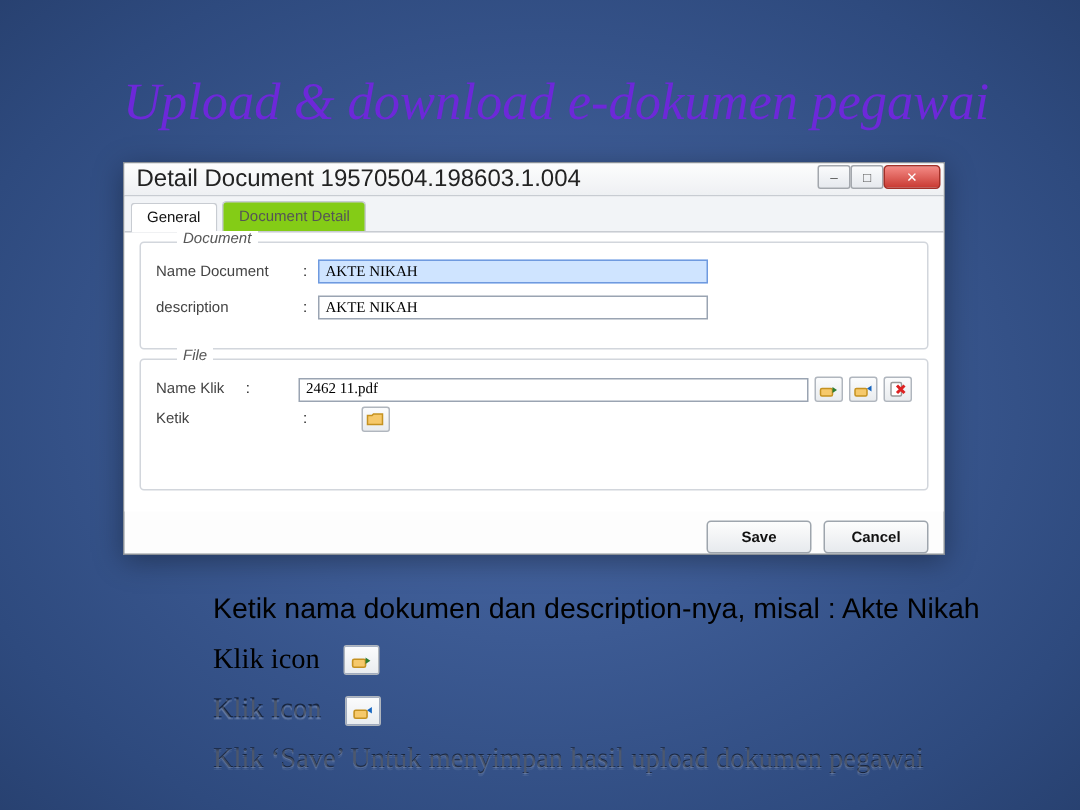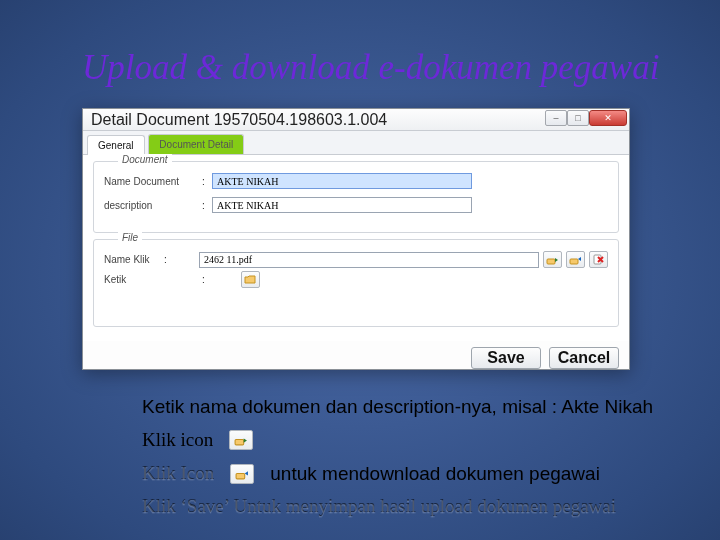--- a/index.html
+++ b/index.html
@@ -79,21 +79,21 @@
     cursor: pointer;
   }
   .icon-btn svg { display:block; }
   .btn-row {
     display:flex; justify-content:flex-end; gap:8px; padding: 6px 10px 0 10px;
   }
   .push-btn {
     min-width: 70px; height: 22px;
     border: 1px solid #9ea5ad; border-radius: 3px;
     background: linear-gradient(#fdfdfd,#e7eaee);
-    font-size: 16px; color:#111; font-weight: bold;
+    font-size: 10px; color:#111; font-weight: bold;
     display:flex; align-items:center; justify-content:center;
     cursor:pointer;
   }
   .notes { position:absolute; left:142px; top:392px; color:#000; font-size:19px; line-height:1.55; }
   .notes .line { display:flex; align-items:center; gap:16px; margin-top:4px;}
   .notes .serif { font-family: "Times New Roman", serif; }
   .notes .embossed { color: rgba(205,215,232,.22); text-shadow: 0 1px 0 rgba(255,255,255,.08), 0 -1px 0 rgba(0,0,0,.55); }
   .mini-icon {
     width: 24px; height: 20px; border:1px solid #b0b6be; border-radius:2px;
     background: linear-gradient(#fbfcfd,#e9ecef);
@@ -201,18 +201,17 @@
     </span>
   </div>
   <div class="line">
     <span class="serif embossed">Klik Icon</span>
     <span class="mini-icon">
       <svg width="14" height="14" viewBox="0 0 13 13">
         <rect x="1" y="6" width="8" height="5" rx="1" fill="#f6c96b" stroke="#c59221"></rect>
         <path d="M12 4 L12 8 L9 6 Z" fill="#1565c0"></path>
       </svg>
     </span>
-    <span>untuk mendownload dokumen pegawai</span>
   </div>
   <div class="line">
     <span class="serif embossed">Klik ‘Save’ Untuk menyimpan hasil upload dokumen pegawai</span>
   </div>
 </div>
 
 </body></html>

